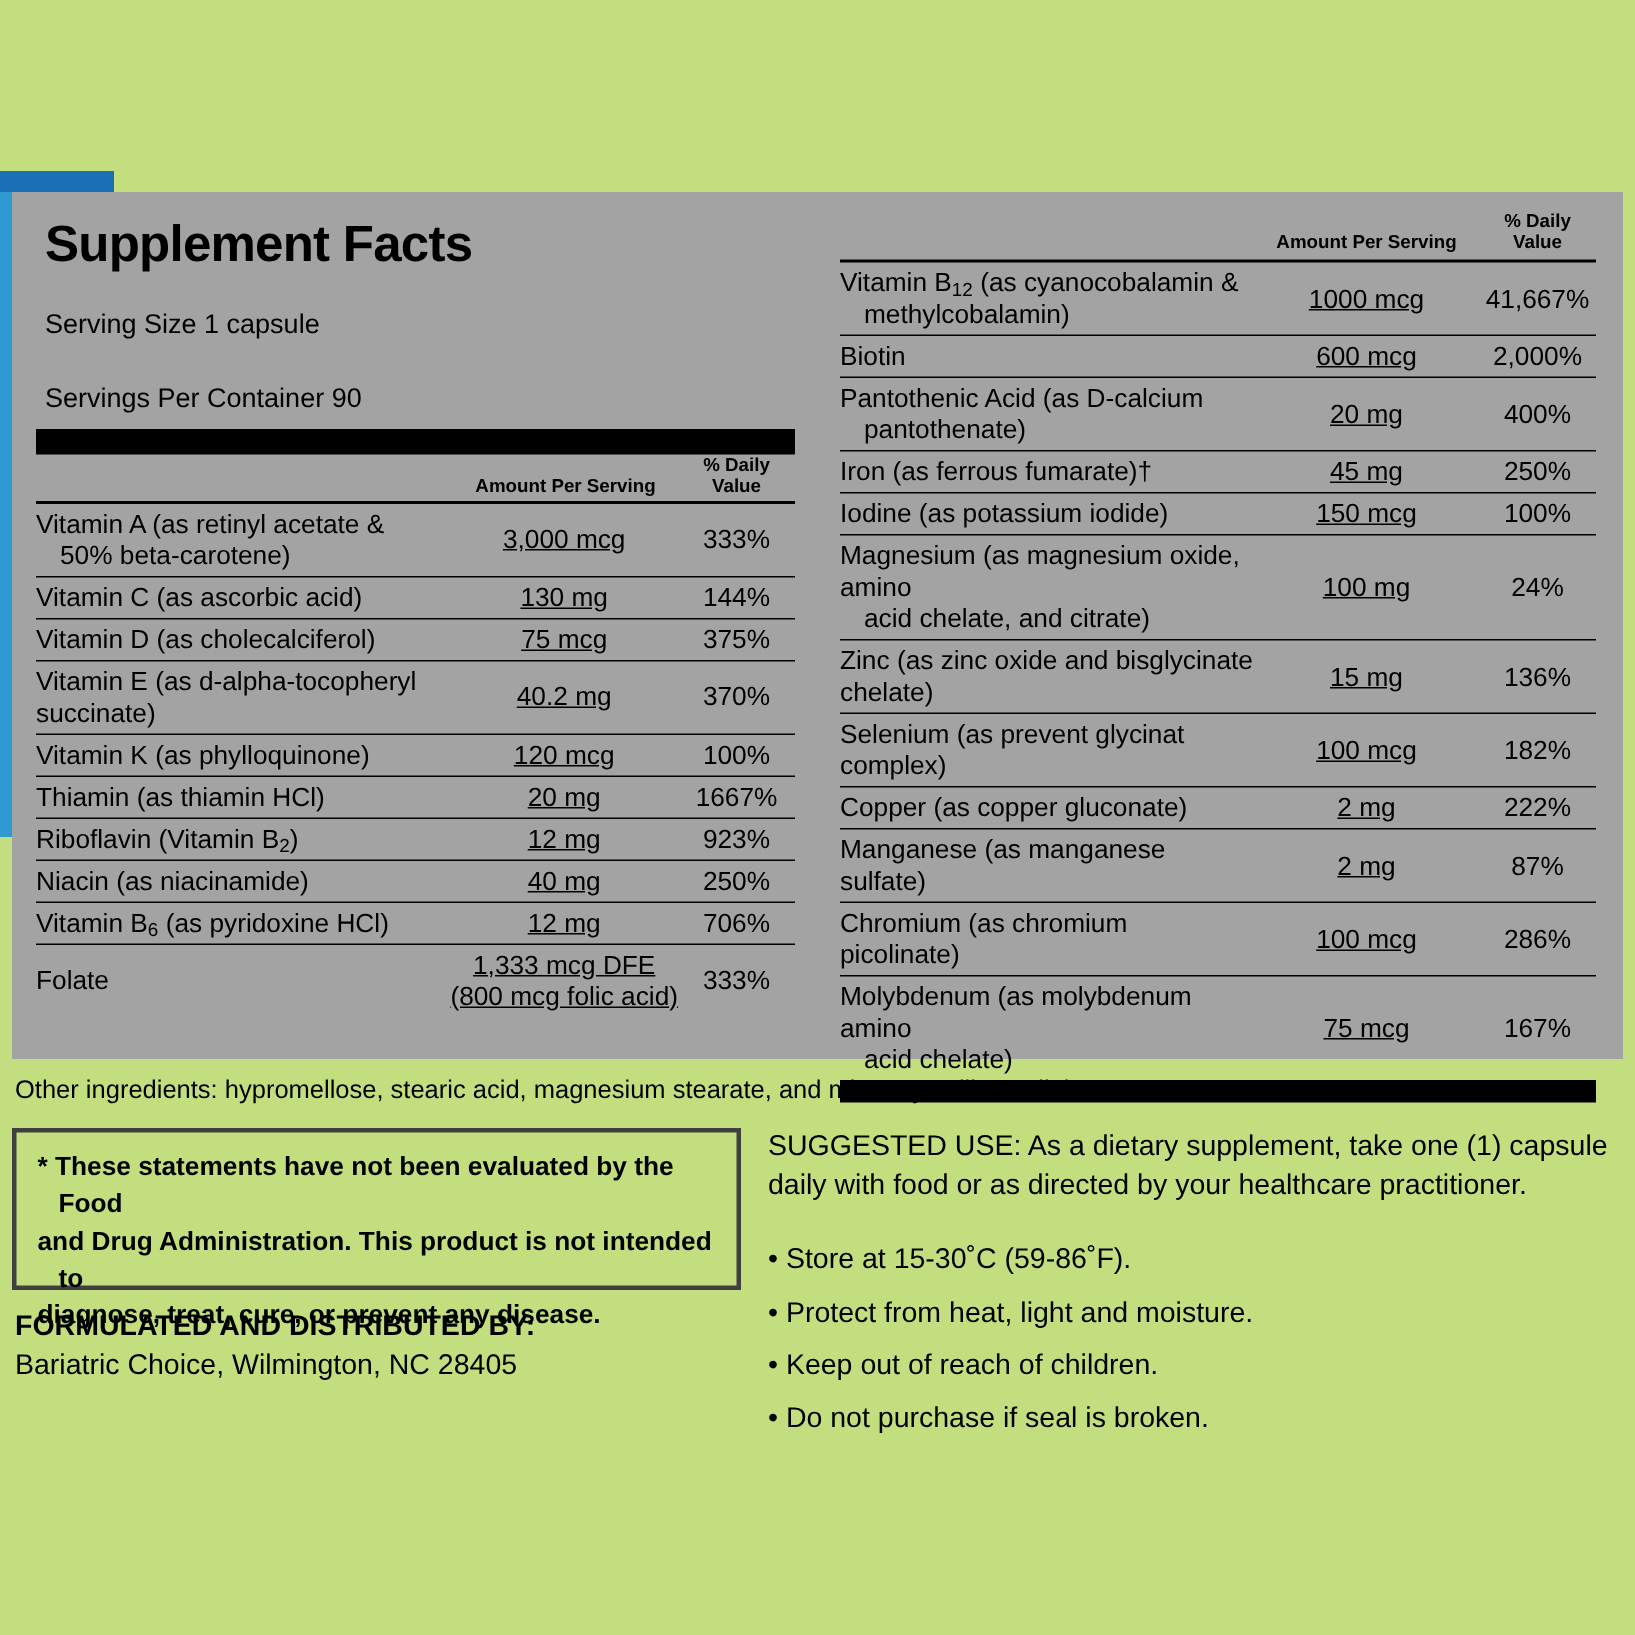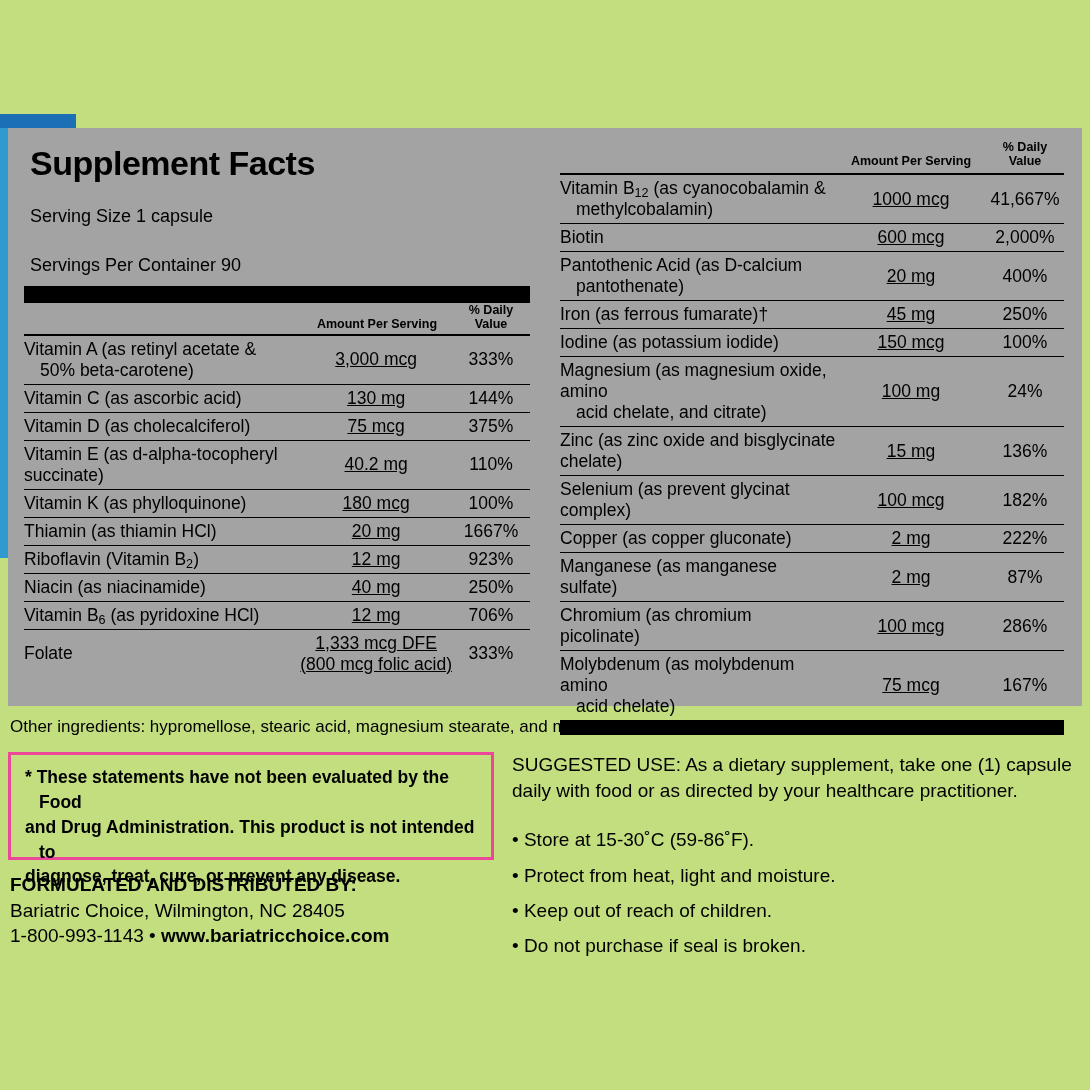--- a/index.html
+++ b/index.html
@@ -163,21 +163,21 @@
     line-height: 1.25;
   }
 
   
   .disclaimer {
     position: absolute;
     left: 8px;
     top: 752px;
     width: 486px;
     height: 108px;
-    border: 3px solid #ec4899;
+    border: 3px solid #404040;
     box-sizing: border-box;
     padding: 10px 3px 8px 14px;
     font-size: 17.5px;
     font-weight: bold;
     line-height: 1.42;
   }
   .disclaimer .hang {
     display: block;
     padding-left: 14px;
     text-indent: -14px;
@@ -277,25 +277,25 @@
               <td class="dv">144%</td>
             </tr>
             <tr>
               <td class="nutrient">Vitamin D (as cholecalciferol)</td>
               <td class="amount">75 mcg</td>
               <td class="dv">375%</td>
             </tr>
             <tr>
               <td class="nutrient">Vitamin E (as d-alpha-tocopheryl succinate)</td>
               <td class="amount">40.2 mg</td>
-              <td class="dv">110%</td>
+              <td class="dv">370%</td>
             </tr>
             <tr>
               <td class="nutrient">Vitamin K (as phylloquinone)</td>
-              <td class="amount">180 mcg</td>
+              <td class="amount">120 mcg</td>
               <td class="dv">100%</td>
             </tr>
             <tr>
               <td class="nutrient">Thiamin (as thiamin HCl)</td>
               <td class="amount">20 mg</td>
               <td class="dv">1667%</td>
             </tr>
             <tr>
               <td class="nutrient">Riboflavin (Vitamin B<sub>2</sub>)</td>
               <td class="amount">12 mg</td>
@@ -417,25 +417,20 @@
 
   <div class="disclaimer">
     <span class="hang">* These statements have not been evaluated by the Food</span>
     <span class="hang">and Drug Administration. This product is not intended to</span>
     <span class="hang">diagnose, treat, cure, or prevent any disease.</span>
   </div>
 
   <div class="formulated">
     <div class="f-title">FORMULATED AND DISTRIBUTED BY:</div>
     <div class="f-line">Bariatric Choice, Wilmington, NC 28405</div>
-    <div class="f-line">
-      <span>1-800-993-1143</span>
-      <span>•</span>
-      <span class="f-web">www.bariatricchoice.com</span>
-    </div>
   </div>
 
   <div class="suggested">
     <div>
       <span class="su-label">SUGGESTED USE:</span>
       <span>As a dietary supplement, take one (1) capsule daily with food or as directed by your healthcare practitioner.</span>
     </div>
     <div class="bullets">
       <span class="b"><span class="dot">•</span> <span>Store at 15-30˚C (59-86˚F).</span></span>
       <span class="b"><span class="dot">•</span> <span>Protect from heat, light and moisture.</span></span>

